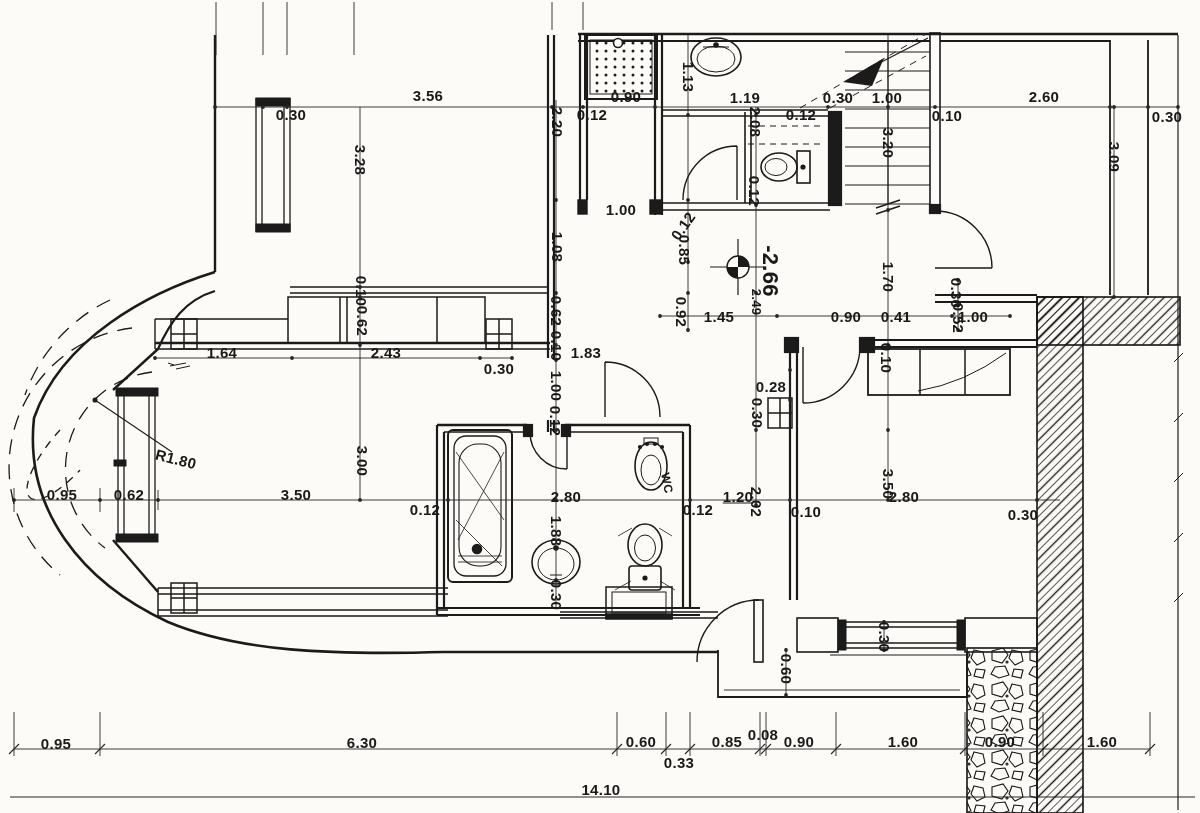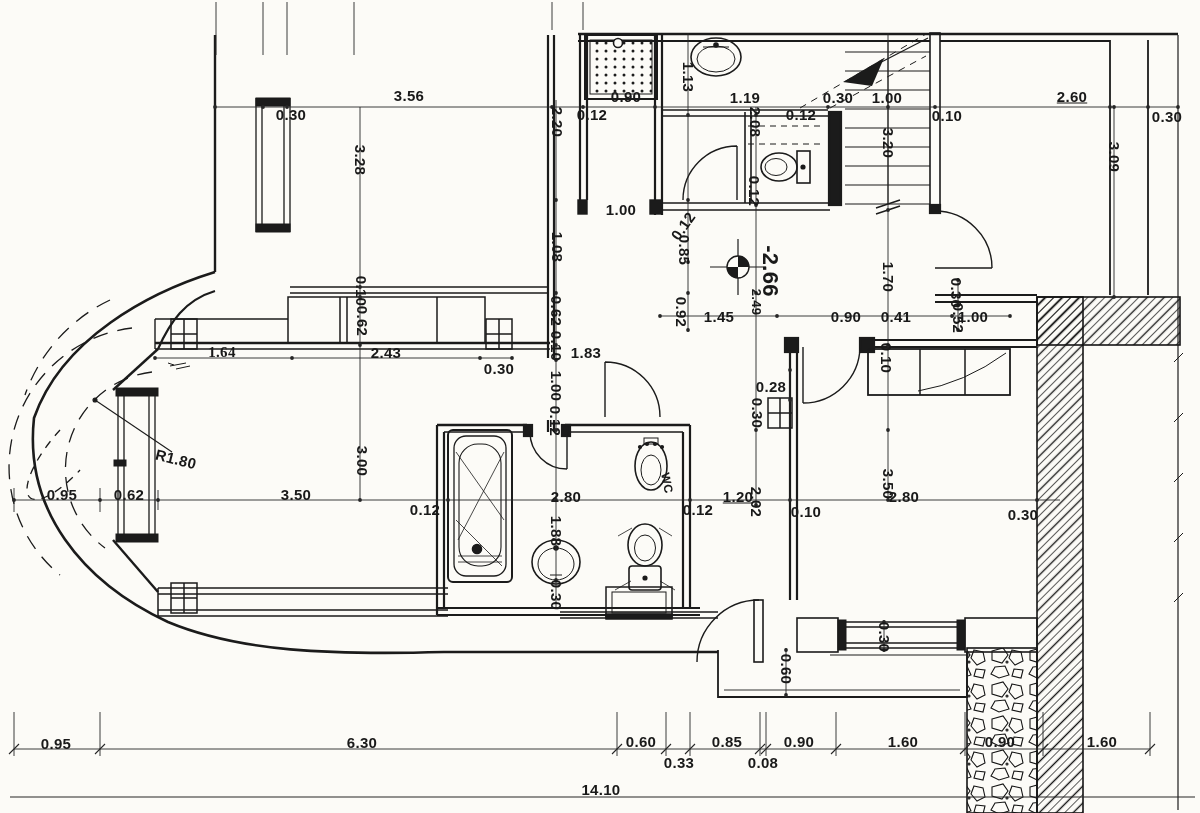--- a/index.html
+++ b/index.html
@@ -319,55 +319,55 @@
     <circle cx="790" cy="370" r="1.9"></circle>
         <circle cx="790" cy="400" r="1.9"></circle>
     <circle cx="786" cy="650" r="1.9"></circle>
         <circle cx="786" cy="695" r="1.9"></circle>
     <circle cx="884" cy="622" r="1.9"></circle>
         <circle cx="884" cy="650" r="1.9"></circle>
   </g>
 </svg>
 
 <div class="labels">
-      <div class="dim" style="left: 409px; top: 95px; transform: translate(-50%, -50%) rotate(0deg);">3.56</div>
+      <div class="dim" style="left: 428px; top: 95px; transform: translate(-50%, -50%) rotate(0deg);">3.56</div>
       <div class="dim" style="left: 291px; top: 114px; transform: translate(-50%, -50%) rotate(0deg);">0.30</div>
       <div class="dim" style="left: 360px; top: 160px; transform: translate(-50%, -50%) rotate(90deg);">3.28</div>
       <div class="dim" style="left: 557px; top: 122px; transform: translate(-50%, -50%) rotate(90deg);">2.20</div>
       <div class="dim" style="left: 592px; top: 114px; transform: translate(-50%, -50%) rotate(0deg);">0.12</div>
       <div class="dim" style="left: 626px; top: 96px; transform: translate(-50%, -50%) rotate(0deg);">0.90</div>
       <div class="dim" style="left: 688px; top: 77px; transform: translate(-50%, -50%) rotate(90deg);">1.13</div>
       <div class="dim" style="left: 745px; top: 97px; transform: translate(-50%, -50%) rotate(0deg);">1.19</div>
       <div class="dim" style="left: 755px; top: 122px; transform: translate(-50%, -50%) rotate(90deg);">2.08</div>
       <div class="dim" style="left: 801px; top: 114px; transform: translate(-50%, -50%) rotate(0deg);">0.12</div>
       <div class="dim" style="left: 838px; top: 97px; transform: translate(-50%, -50%) rotate(0deg);">0.30</div>
       <div class="dim" style="left: 887px; top: 97px; transform: translate(-50%, -50%) rotate(0deg);">1.00</div>
       <div class="dim" style="left: 947px; top: 115px; transform: translate(-50%, -50%) rotate(0deg);">0.10</div>
-      <div class="dim" style="left: 1072px; top: 96px; transform: translate(-50%, -50%) rotate(0deg); text-decoration: underline;">2.60</div>
+      <div class="dim" style="left: 1044px; top: 96px; transform: translate(-50%, -50%) rotate(0deg);">2.60</div>
       <div class="dim" style="left: 1167px; top: 116px; transform: translate(-50%, -50%) rotate(0deg);">0.30</div>
       <div class="dim" style="left: 1114px; top: 157px; transform: translate(-50%, -50%) rotate(90deg);">3.09</div>
       <div class="dim" style="left: 888px; top: 143px; transform: translate(-50%, -50%) rotate(90deg);">3.20</div>
       <div class="dim" style="left: 754px; top: 191px; transform: translate(-50%, -50%) rotate(90deg);">0.12</div>
       <div class="dim" style="left: 621px; top: 209px; transform: translate(-50%, -50%) rotate(0deg);">1.00</div>
       <div class="dim" style="left: 557px; top: 247px; transform: translate(-50%, -50%) rotate(90deg);">1.08</div>
       <div class="dim" style="left: 683px; top: 226px; transform: translate(-50%, -50%) rotate(-55deg);">0.12</div>
       <div class="dim" style="left: 684px; top: 250px; transform: translate(-50%, -50%) rotate(90deg);">0.85</div>
       <div class="dim" style="left: 888px; top: 277px; transform: translate(-50%, -50%) rotate(90deg);">1.70</div>
       <div class="dim" style="left: 770px; top: 271px; transform: translate(-50%, -50%) rotate(90deg); font-size: 22px;">-2.66</div>
       <div class="dim" style="left: 756px; top: 302px; transform: translate(-50%, -50%) rotate(90deg); font-size: 13px;">2.49</div>
       <div class="dim" style="left: 681px; top: 312px; transform: translate(-50%, -50%) rotate(90deg);">0.92</div>
       <div class="dim" style="left: 719px; top: 316px; transform: translate(-50%, -50%) rotate(0deg);">1.45</div>
       <div class="dim" style="left: 846px; top: 316px; transform: translate(-50%, -50%) rotate(0deg);">0.90</div>
       <div class="dim" style="left: 896px; top: 316px; transform: translate(-50%, -50%) rotate(0deg);">0.41</div>
       <div class="dim" style="left: 956px; top: 293px; transform: translate(-50%, -50%) rotate(90deg);">0.30</div>
       <div class="dim" style="left: 958px; top: 318px; transform: translate(-50%, -50%) rotate(90deg);">0.52</div>
       <div class="dim" style="left: 973px; top: 316px; transform: translate(-50%, -50%) rotate(0deg);">1.00</div>
       <div class="dim" style="left: 361px; top: 291px; transform: translate(-50%, -50%) rotate(90deg);">0.10</div>
       <div class="dim" style="left: 362px; top: 321px; transform: translate(-50%, -50%) rotate(90deg);">0.62</div>
-      <div class="dim" style="left: 222px; top: 352px; transform: translate(-50%, -50%) rotate(0deg); font-family: Liberation Serif, serif;">1.64</div>
+      <div class="dim" style="left: 222px; top: 352px; transform: translate(-50%, -50%) rotate(0deg);">1.64</div>
       <div class="dim" style="left: 386px; top: 352px; transform: translate(-50%, -50%) rotate(0deg);">2.43</div>
       <div class="dim" style="left: 499px; top: 368px; transform: translate(-50%, -50%) rotate(0deg);">0.30</div>
       <div class="dim" style="left: 586px; top: 352px; transform: translate(-50%, -50%) rotate(0deg);">1.83</div>
       <div class="dim" style="left: 556px; top: 311px; transform: translate(-50%, -50%) rotate(90deg);">0.62</div>
       <div class="dim" style="left: 556px; top: 346px; transform: translate(-50%, -50%) rotate(90deg);">0.10</div>
       <div class="dim" style="left: 556px; top: 386px; transform: translate(-50%, -50%) rotate(90deg);">1.00</div>
       <div class="dim" style="left: 555px; top: 421px; transform: translate(-50%, -50%) rotate(90deg);">0.12</div>
       <div class="dim" style="left: 771px; top: 386px; transform: translate(-50%, -50%) rotate(0deg);">0.28</div>
       <div class="dim" style="left: 757px; top: 413px; transform: translate(-50%, -50%) rotate(90deg);">0.30</div>
       <div class="dim" style="left: 886px; top: 358px; transform: translate(-50%, -50%) rotate(90deg);">0.10</div>
@@ -388,20 +388,20 @@
       <div class="dim" style="left: 1023px; top: 514px; transform: translate(-50%, -50%) rotate(0deg);">0.30</div>
       <div class="dim" style="left: 667px; top: 483px; transform: translate(-50%, -50%) rotate(78deg); font-size: 12px;">WC</div>
       <div class="dim" style="left: 556px; top: 595px; transform: translate(-50%, -50%) rotate(90deg);">0.30</div>
       <div class="dim" style="left: 884px; top: 637px; transform: translate(-50%, -50%) rotate(90deg);">0.30</div>
       <div class="dim" style="left: 786px; top: 669px; transform: translate(-50%, -50%) rotate(90deg);">0.60</div>
       <div class="dim" style="left: 56px; top: 743px; transform: translate(-50%, -50%) rotate(0deg);">0.95</div>
       <div class="dim" style="left: 362px; top: 742px; transform: translate(-50%, -50%) rotate(0deg);">6.30</div>
       <div class="dim" style="left: 641px; top: 741px; transform: translate(-50%, -50%) rotate(0deg);">0.60</div>
       <div class="dim" style="left: 679px; top: 762px; transform: translate(-50%, -50%) rotate(0deg);">0.33</div>
       <div class="dim" style="left: 727px; top: 741px; transform: translate(-50%, -50%) rotate(0deg);">0.85</div>
-      <div class="dim" style="left: 763px; top: 762px; transform: translate(-50%, -50%) rotate(0deg);">0.08</div>
+      <div class="dim" style="left: 763px; top: 734px; transform: translate(-50%, -50%) rotate(0deg);">0.08</div>
       <div class="dim" style="left: 799px; top: 741px; transform: translate(-50%, -50%) rotate(0deg);">0.90</div>
       <div class="dim" style="left: 903px; top: 741px; transform: translate(-50%, -50%) rotate(0deg);">1.60</div>
       <div class="dim" style="left: 1000px; top: 741px; transform: translate(-50%, -50%) rotate(0deg);">0.90</div>
       <div class="dim" style="left: 1102px; top: 741px; transform: translate(-50%, -50%) rotate(0deg);">1.60</div>
       <div class="dim" style="left: 601px; top: 789px; transform: translate(-50%, -50%) rotate(0deg);">14.10</div>
     </div>
 </div>
 
 </body></html>

